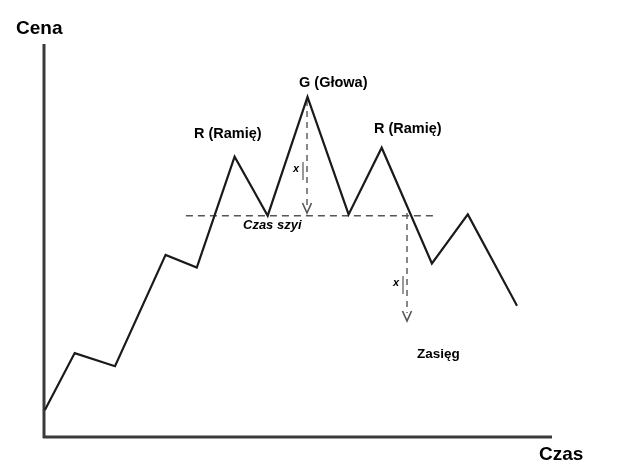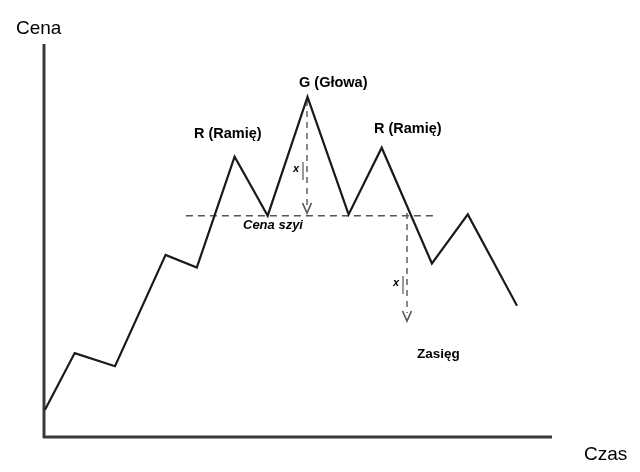--- a/index.html
+++ b/index.html
@@ -31,21 +31,21 @@
     line-height: 1;
   }
   .chart-title {
     font-size: 19px;
     font-weight: bold;
     font-style: italic;
     letter-spacing: 0.2px;
   }
   .axis-title {
     font-size: 19px;
-    font-weight: normal;
+    font-weight: bold;
   }
   .point-label {
     font-size: 14.5px;
     font-weight: bold;
   }
   .neck-label {
     font-size: 13px;
     font-weight: bold;
     font-style: italic;
   }
@@ -79,29 +79,29 @@
 
     <line x1="303" y1="162" x2="303" y2="180" stroke="#555555" stroke-width="1.2"></line>
     <line x1="403" y1="276" x2="403" y2="294" stroke="#555555" stroke-width="1.2"></line>
 
     <polyline id="price-line" points="44.9,410.0 74.7,353.1 115.0,366.2 165.6,254.9 196.8,267.6 234.6,156.7 267.7,215.7 307.5,97.0 348.6,214.4 381.7,147.7 431.9,263.5 467.8,214.4 517.0,305.7" fill="none" stroke="#1a1a1a" stroke-width="2.2" stroke-linejoin="miter" stroke-linecap="butt"></polyline>
   </svg>
 
 
   <div class="lbl axis-title" style="left:16px; top:18px;">Cena</div>
 
-  <div class="lbl axis-title" style="left:584px; top:444px;text-align:center;">Czas</div>
+  <div class="lbl axis-title" style="left:539px; top:444px;text-align:center;">Czas</div>
 
   <div class="lbl point-label" style="left:194px; top:126px;">R (Ramię)</div>
 
   <div class="lbl point-label" style="left:299px; top:75px;">G (Głowa)</div>
 
   <div class="lbl point-label" style="left:374px; top:121px;">R (Ramię)</div>
 
-  <div class="lbl neck-label" style="left:243px; top:218px;">Cena szyi</div>
+  <div class="lbl neck-label" style="left:243px; top:218px;">Czas szyi</div>
 
   <div class="lbl x-label" style="left:293px; top:163px;">x</div>
 
   <div class="lbl x-label" style="left:393px; top:277px;">x</div>
 
   <div class="lbl target-label" style="left:417px; top:311px;margin-top:36px;">Zasięg</div>
 
 </div>
 
 </body></html>

